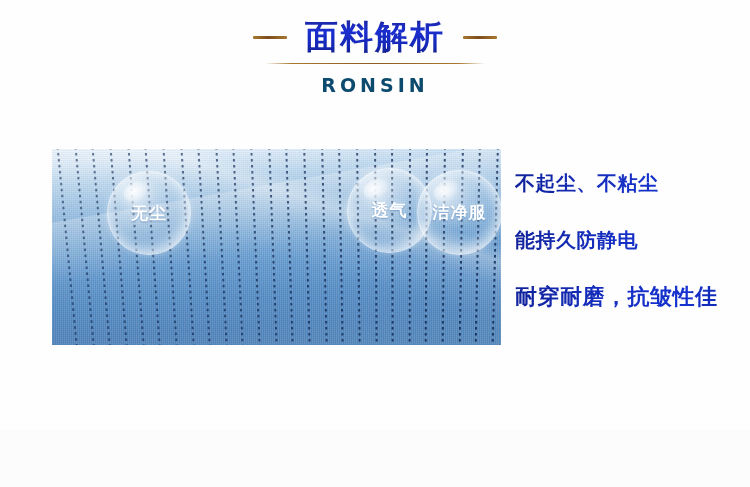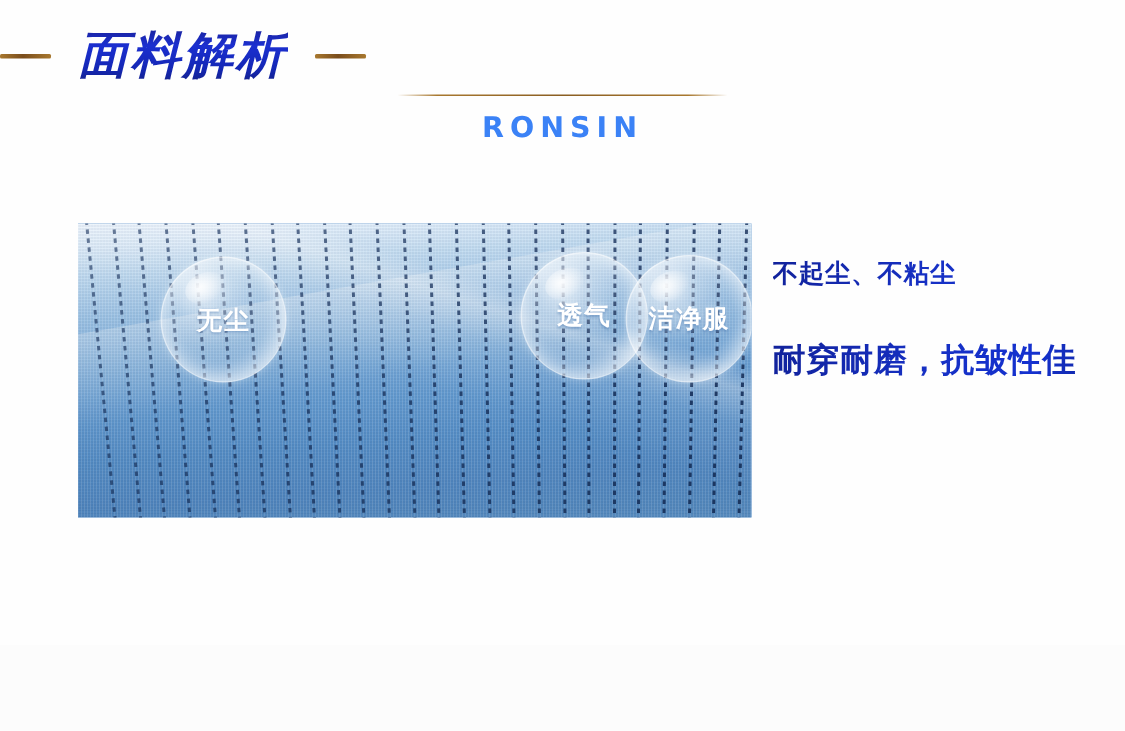--- a/index.html
+++ b/index.html
@@ -10,21 +10,21 @@
     overflow:hidden;
     position:relative;
   }
   #page{position:relative;width:750px;height:487px;background:#fefefe;}
 
   
   .header{position:absolute;left:0;top:0;width:750px;height:110px;}
 
   .title-row{
     position:absolute;left:0;top:14px;width:750px;height:46px;
-    display:flex;align-items:center;gap:18px;font-style:italic;
+    display:flex;align-items:center;justify-content:center;gap:18px;
   }
   .dash{
     width:34px;height:3px;
     background:linear-gradient(90deg,#a8782f,#7a4d1c 45%,#a8782f);
     border-radius:1px;
     flex:0 0 auto;
   }
   .main-title{
     font-size:33px;
     font-weight:bold;
@@ -41,21 +41,21 @@
   .rule{
     position:absolute;left:265px;top:63px;width:220px;height:1px;
     background:linear-gradient(90deg,rgba(168,120,47,0) 0%,#a8782f 12%,#8a5e22 50%,#a8782f 88%,rgba(168,120,47,0) 100%);
   }
   .brand{
     position:absolute;left:0;top:74px;width:750px;
     text-align:center;
     font-size:19px;
     font-weight:bold;
     letter-spacing:4px;
-    color:#3b82f6;
+    color:#0c4a6e;
     font-family:"DejaVu Sans","Liberation Sans",sans-serif;
   }
 
   
   .photo{
     position:absolute;left:52px;top:149px;width:449px;height:196px;
     overflow:hidden;
     background:#6c9ed0;
   }
   
@@ -137,21 +137,21 @@
     font-weight:bold;
     letter-spacing:1px;
     text-shadow:0 1px 2px rgba(60,110,170,0.55),0 0 6px rgba(255,255,255,0.45);
     white-space:nowrap;
     font-family:"DejaVu Sans","Liberation Sans",sans-serif;
   }
 
   
   .features{position:absolute;left:515px;top:170px;width:225px;}
   .feature{
-    font-size:17px;
+    font-size:20px;
     font-weight:bold;
     letter-spacing:0.5px;
     line-height:26px;
     height:57px;
     white-space:nowrap;
     background:linear-gradient(100deg,#11229b 0%,#1630c4 45%,#1431cf 75%,#0f2396 100%);
     -webkit-background-clip:text;
     background-clip:text;
     color:transparent;
     -webkit-text-fill-color:transparent;
@@ -219,17 +219,18 @@
     <div class="bubble" id="bubble-2" style="left:295px;top:19px;width:83px;height:83px;">
       <span class="bubble-label">透气</span>
     </div>
     <div class="bubble" id="bubble-3" style="left:365px;top:21px;width:83px;height:83px;text-align:center;">
       <span class="bubble-label">洁净服</span>
     </div>
   </div>
 
   <div class="features">
     <div class="feature">不起尘、不粘尘</div>
+    <div class="feature">能持久防静电</div>
     <div class="feature wide">耐穿耐磨，抗皱性佳</div>
   </div>
 
   <div class="footer-blank"></div>
 </div>
 
 </body></html>

